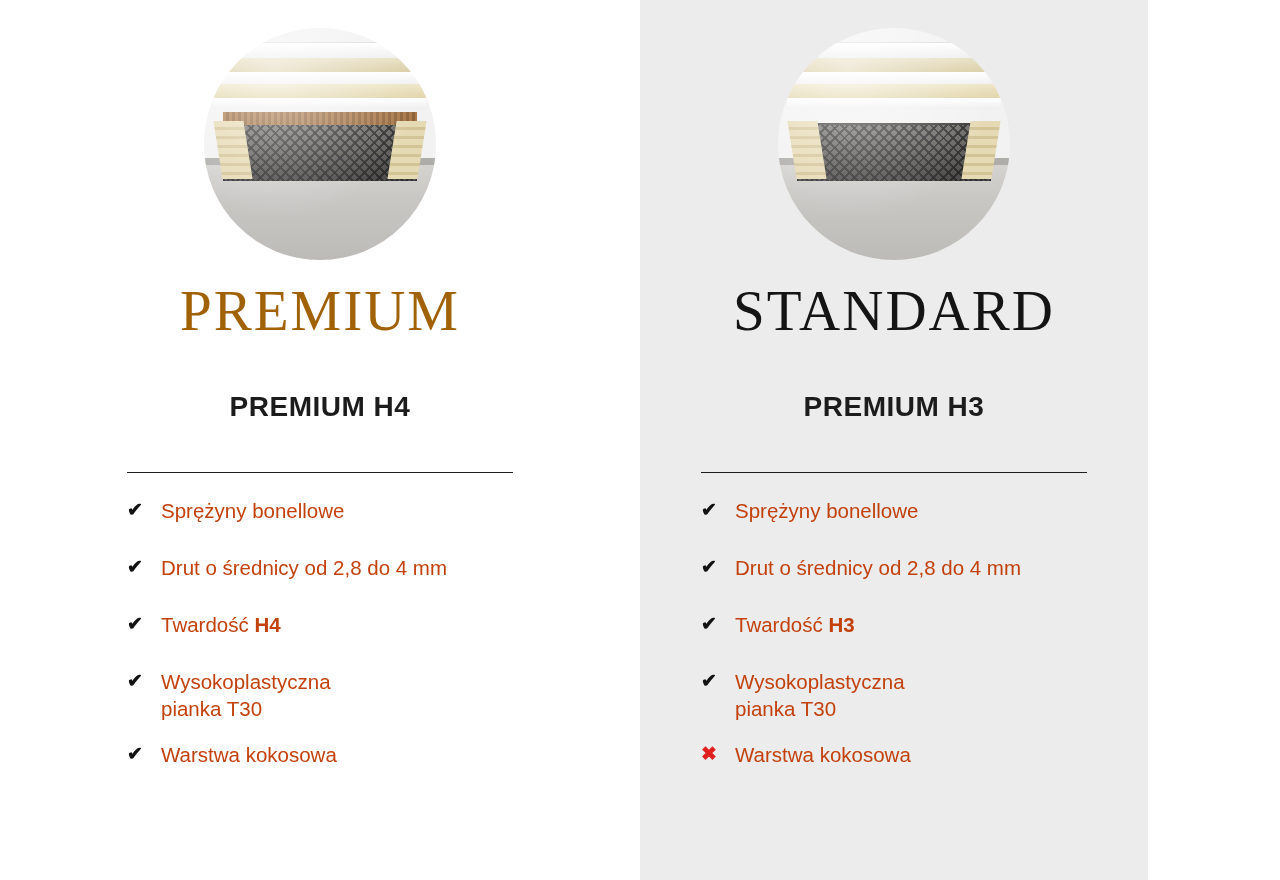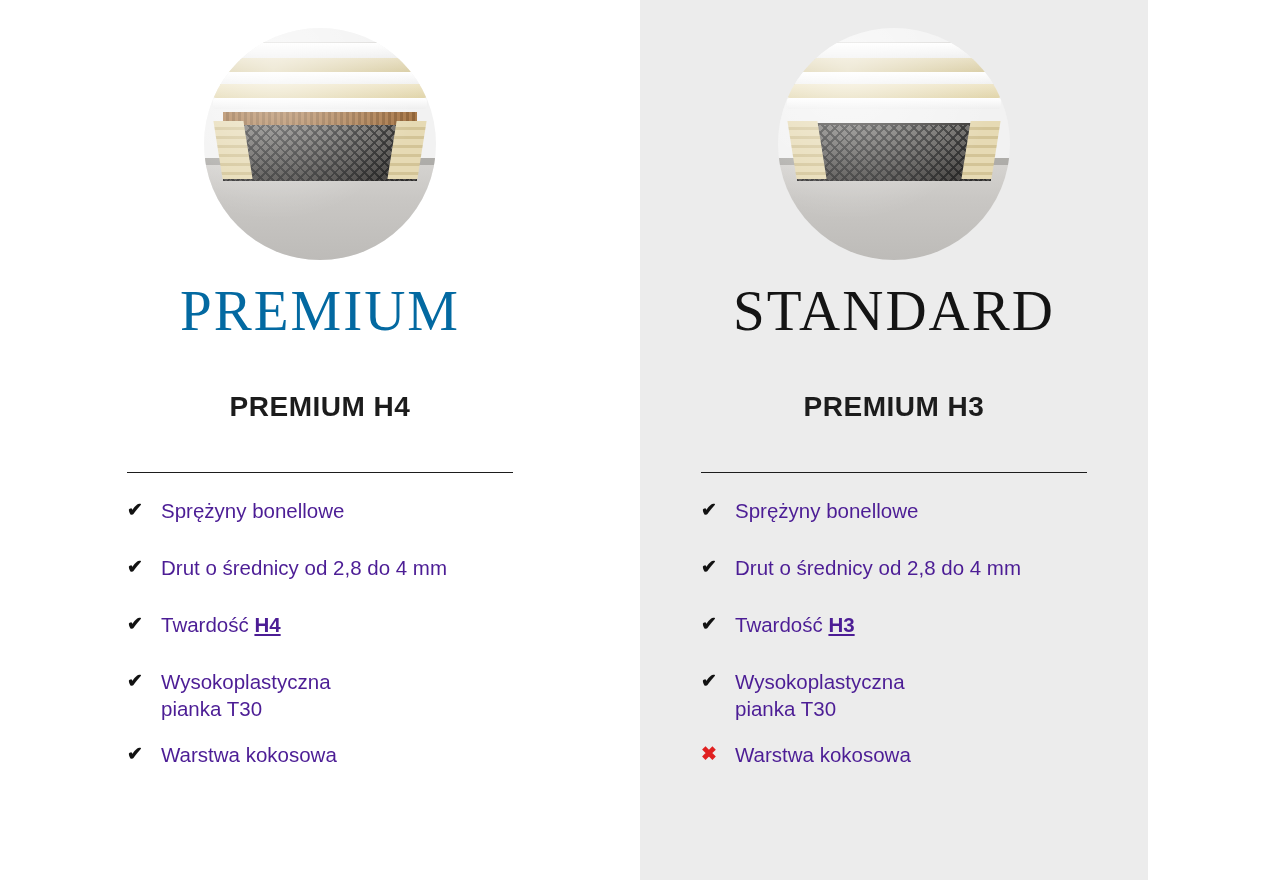--- a/index.html
+++ b/index.html
@@ -123,21 +123,21 @@
 
   
   .title {
     margin-top: 22px;
     font-family: "Liberation Serif", serif;
     font-size: 57px;
     letter-spacing: 2px;
     line-height: 1;
     font-weight: 400;
   }
-  .title-premium { color: #0369a1; }
+  .title-premium { color: #a16207; }
   .title-standard { color: #141414; }
 
   .subtitle {
     margin-top: 14px;
     font-size: 28px;
     color: #1c1c1c;
     letter-spacing: .5px;
   }
 
   .rule {
@@ -168,23 +168,23 @@
     line-height: 25px;
     color: #121212;
     font-weight: 700;
   }
   .feature .mark.cross {
     color: #e02020;
   }
   .feature .text {
     font-size: 20.5px;
     line-height: 27px;
-    color: #4c1d95;
-  }
-  .feature .text b { font-weight: 700; text-decoration: underline; }
+    color: #c2410c;
+  }
+  .feature .text b { font-weight: 700; }
 </style>
 </head>
 <body>
 
 <div class="board">
 
   <section class="panel panel-left">
 
     <div class="circle-wrap">
       <div class="mattress">

